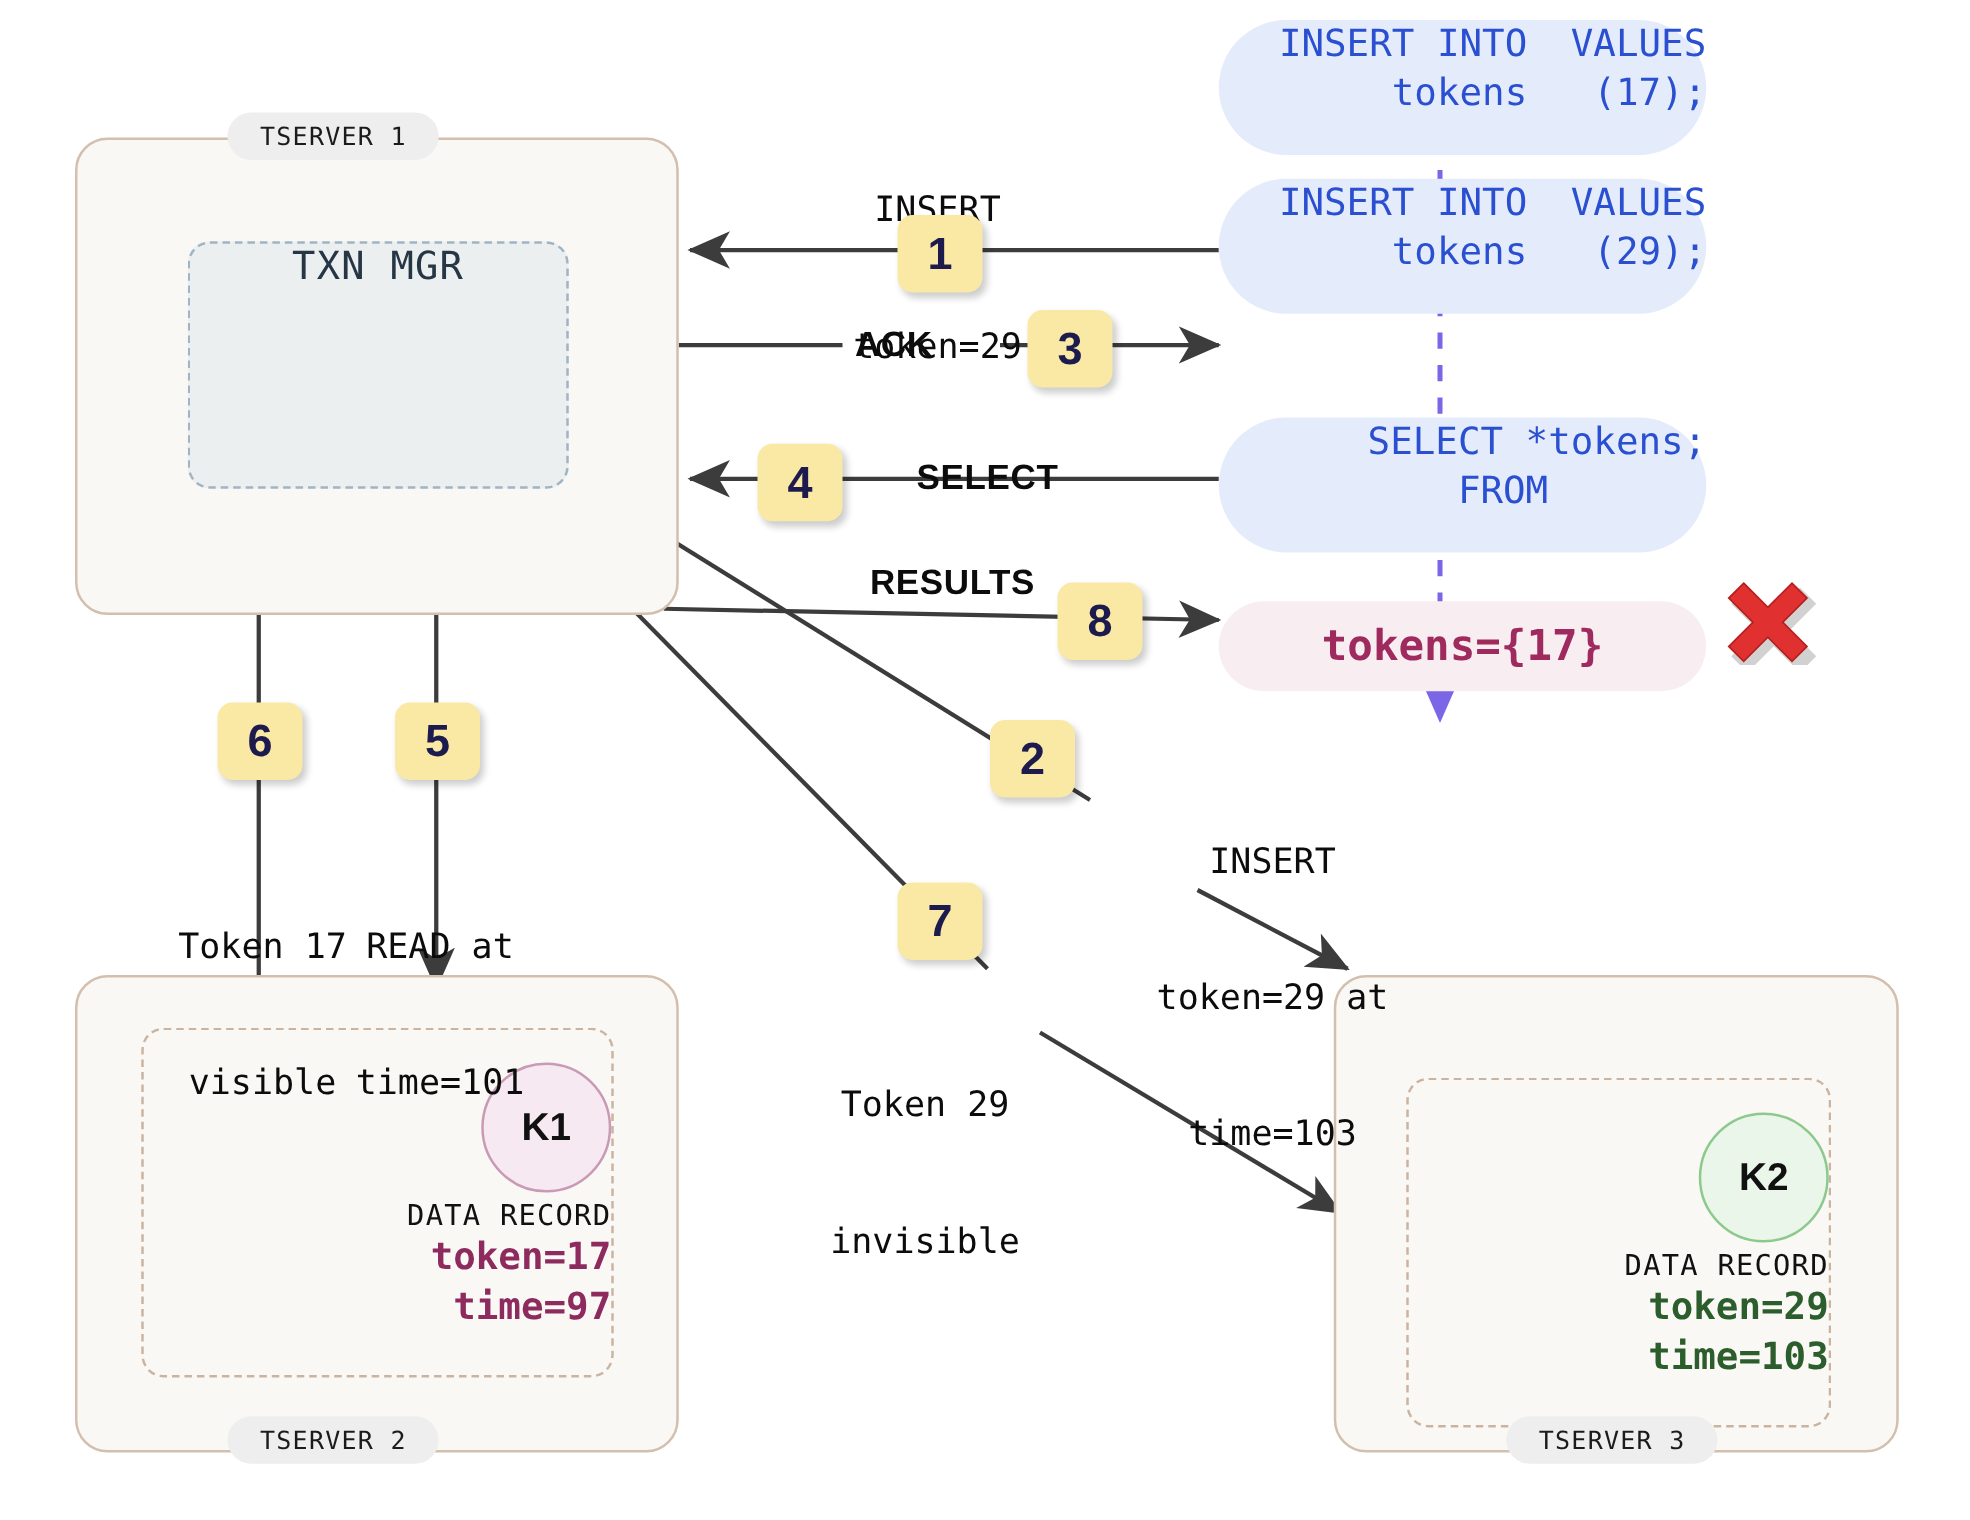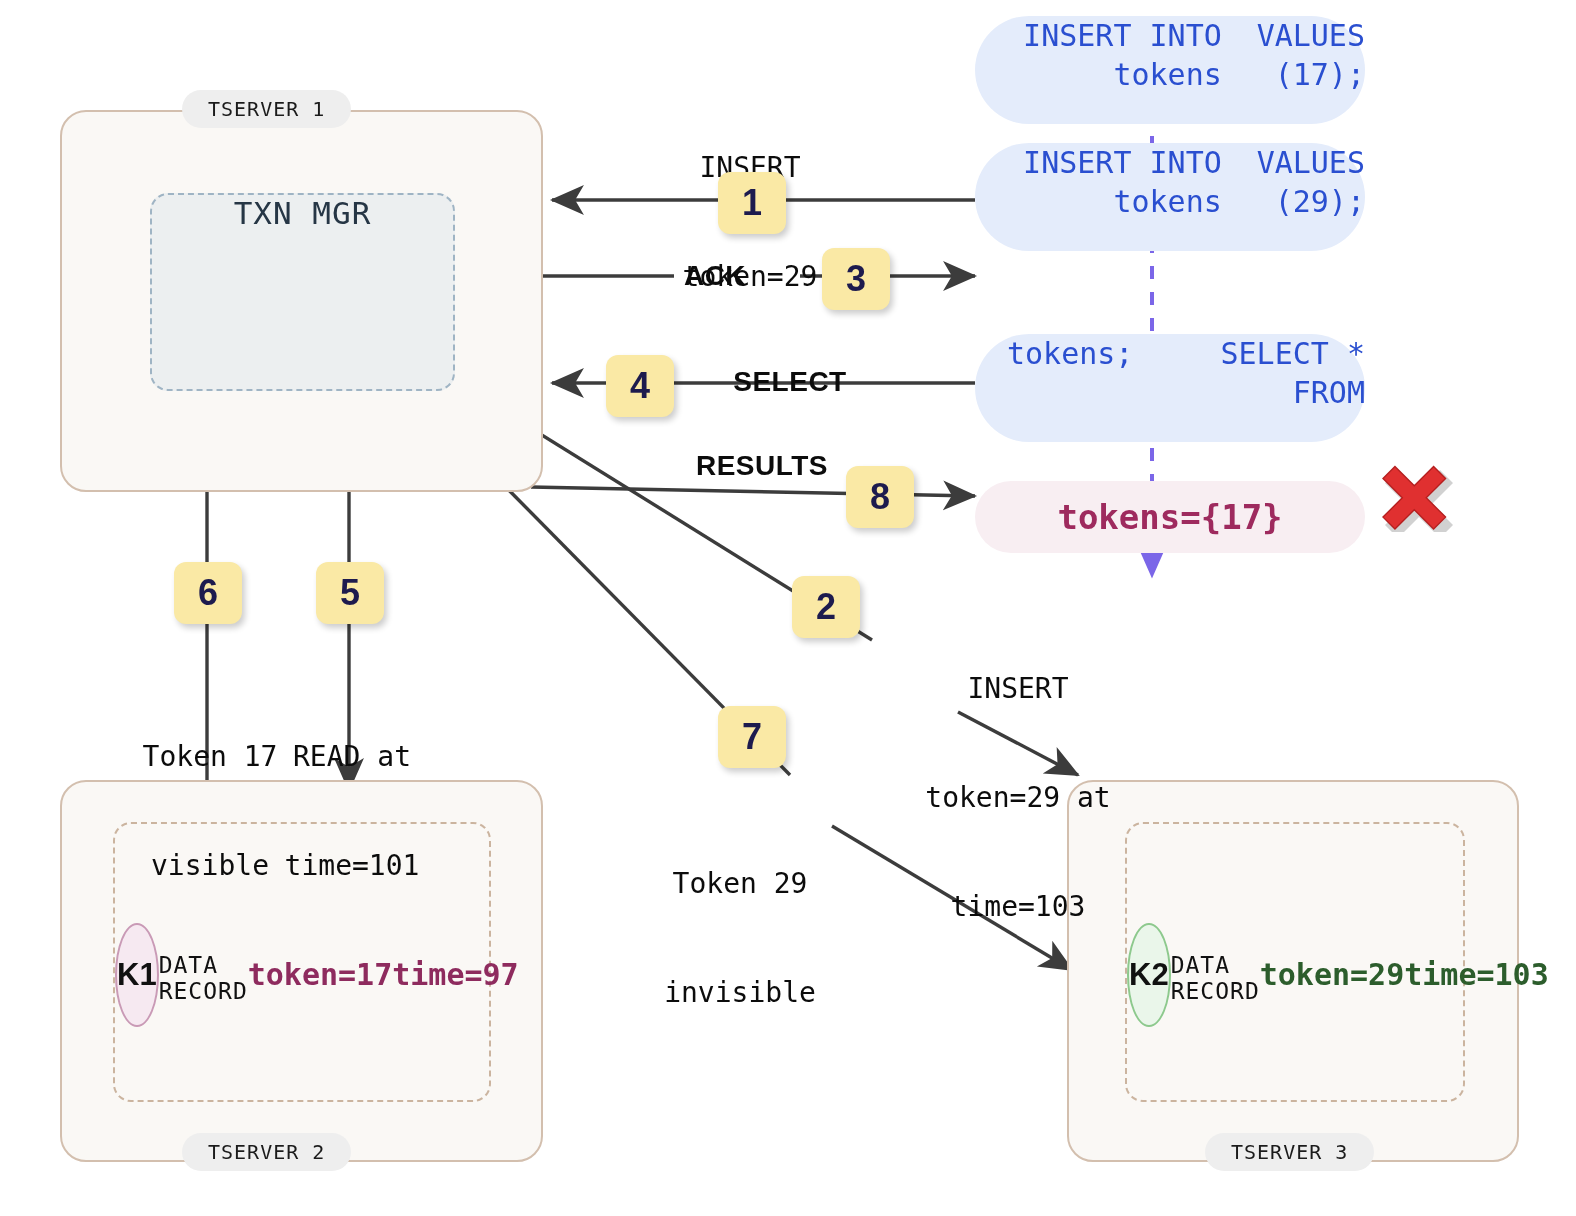--- a/index.html
+++ b/index.html
@@ -19,22 +19,22 @@
 
   
   .txnmgr{position:absolute;box-sizing:border-box;background:#eceff0;
           border:2.5px dashed #9fb4c4;border-radius:18px;z-index:4;
           display:flex;justify-content:center;
           font-family:"DejaVu Sans Mono","Liberation Mono",monospace;
           font-size:31px;color:#263645;letter-spacing:1px;}
 
   
   .record{position:absolute;box-sizing:border-box;border:2.5px dashed #cbb49f;
-          border-radius:18px;z-index:4;display:flex;flex-direction:row;
-          align-items:center;justify-content:flex-start;padding-top:26px;}
+          border-radius:18px;z-index:4;display:flex;flex-direction:column;
+          align-items:flex-end;justify-content:flex-start;padding-top:26px;}
   .keycircle{width:104px;height:104px;border-radius:50%;box-sizing:border-box;
              display:flex;align-items:center;justify-content:center;
              font-family:"Liberation Sans",sans-serif;font-weight:bold;font-size:31px;color:#111;}
   .k1{background:#f6e9f1;border:2.5px solid #c99ab6;}
   .k2{background:#eaf6ea;border:2.5px solid #8dc98d;}
   .rec-title{margin-top:6px;font-family:"DejaVu Sans Mono","Liberation Mono",monospace;
              font-size:23px;color:#111;letter-spacing:1px;}
   .rec-val{font-family:"DejaVu Sans Mono","Liberation Mono",monospace;font-weight:bold;
            font-size:30px;line-height:1.32;letter-spacing:0px;}
   .rec-val.pink{color:#8e2b5e;}
@@ -147,41 +147,41 @@
   <div class="record" style="left:113px;top:822px;width:378px;height:280px;">
     <div class="keycircle k1">K1</div>
     <div class="rec-title">DATA RECORD</div>
     <div class="rec-val pink">token=17</div>
     <div class="rec-val pink">time=97</div>
   </div>
 
   <div class="server" style="left:1067px;top:780px;width:452px;height:382px;"></div>
   <div class="server-label" style="left:1205px;top:1133px;">TSERVER 3</div>
 
-  <div class="record" style="left:1125px;top:822px;width:340px;height:280px;">
+  <div class="record" style="left:1125px;top:862px;width:340px;height:280px;">
     <div class="keycircle k2">K2</div>
     <div class="rec-title">DATA RECORD</div>
     <div class="rec-val green">token=29</div>
     <div class="rec-val green">time=103</div>
   </div>
 
 
   <div class="bubble sql" style="left:975px;top:16px;width:390px;height:108px;">
     <div>INSERT INTO tokens</div>
     <div>VALUES (17);</div>
   </div>
 
   <div class="bubble sql" style="left:975px;top:143px;width:390px;height:108px;">
     <div>INSERT INTO tokens</div>
     <div>VALUES (29);</div>
   </div>
 
   <div class="bubble sql" style="left:975px;top:334px;width:390px;height:108px;">
+    <div>SELECT * FROM</div>
     <div>tokens;</div>
-    <div>SELECT * FROM</div>
   </div>
 
   <div class="bubble result" style="left:975px;top:461px;width:390px;height:72px;">
     <span>tokens={17}</span>
   </div>
 
   <svg class="xmark" style="left:1380px;top:458px;" viewBox="0 0 74 74">
     <g transform="translate(3,3)">
       <path d="M13 6 L34 27 L55 6 L68 19 L47 40 L68 61 L55 74 L34 53 L13 74 L0 61 L21 40 L0 19 Z" fill="rgba(0,0,0,.18)" transform="translate(2,3)"></path>
       <path d="M13 6 L34 27 L55 6 L68 19 L47 40 L68 61 L55 74 L34 53 L13 74 L0 61 L21 40 L0 19 Z" fill="#e03030" stroke="#b51f1f" stroke-width="1.5" transform="scale(0.92)"></path>

